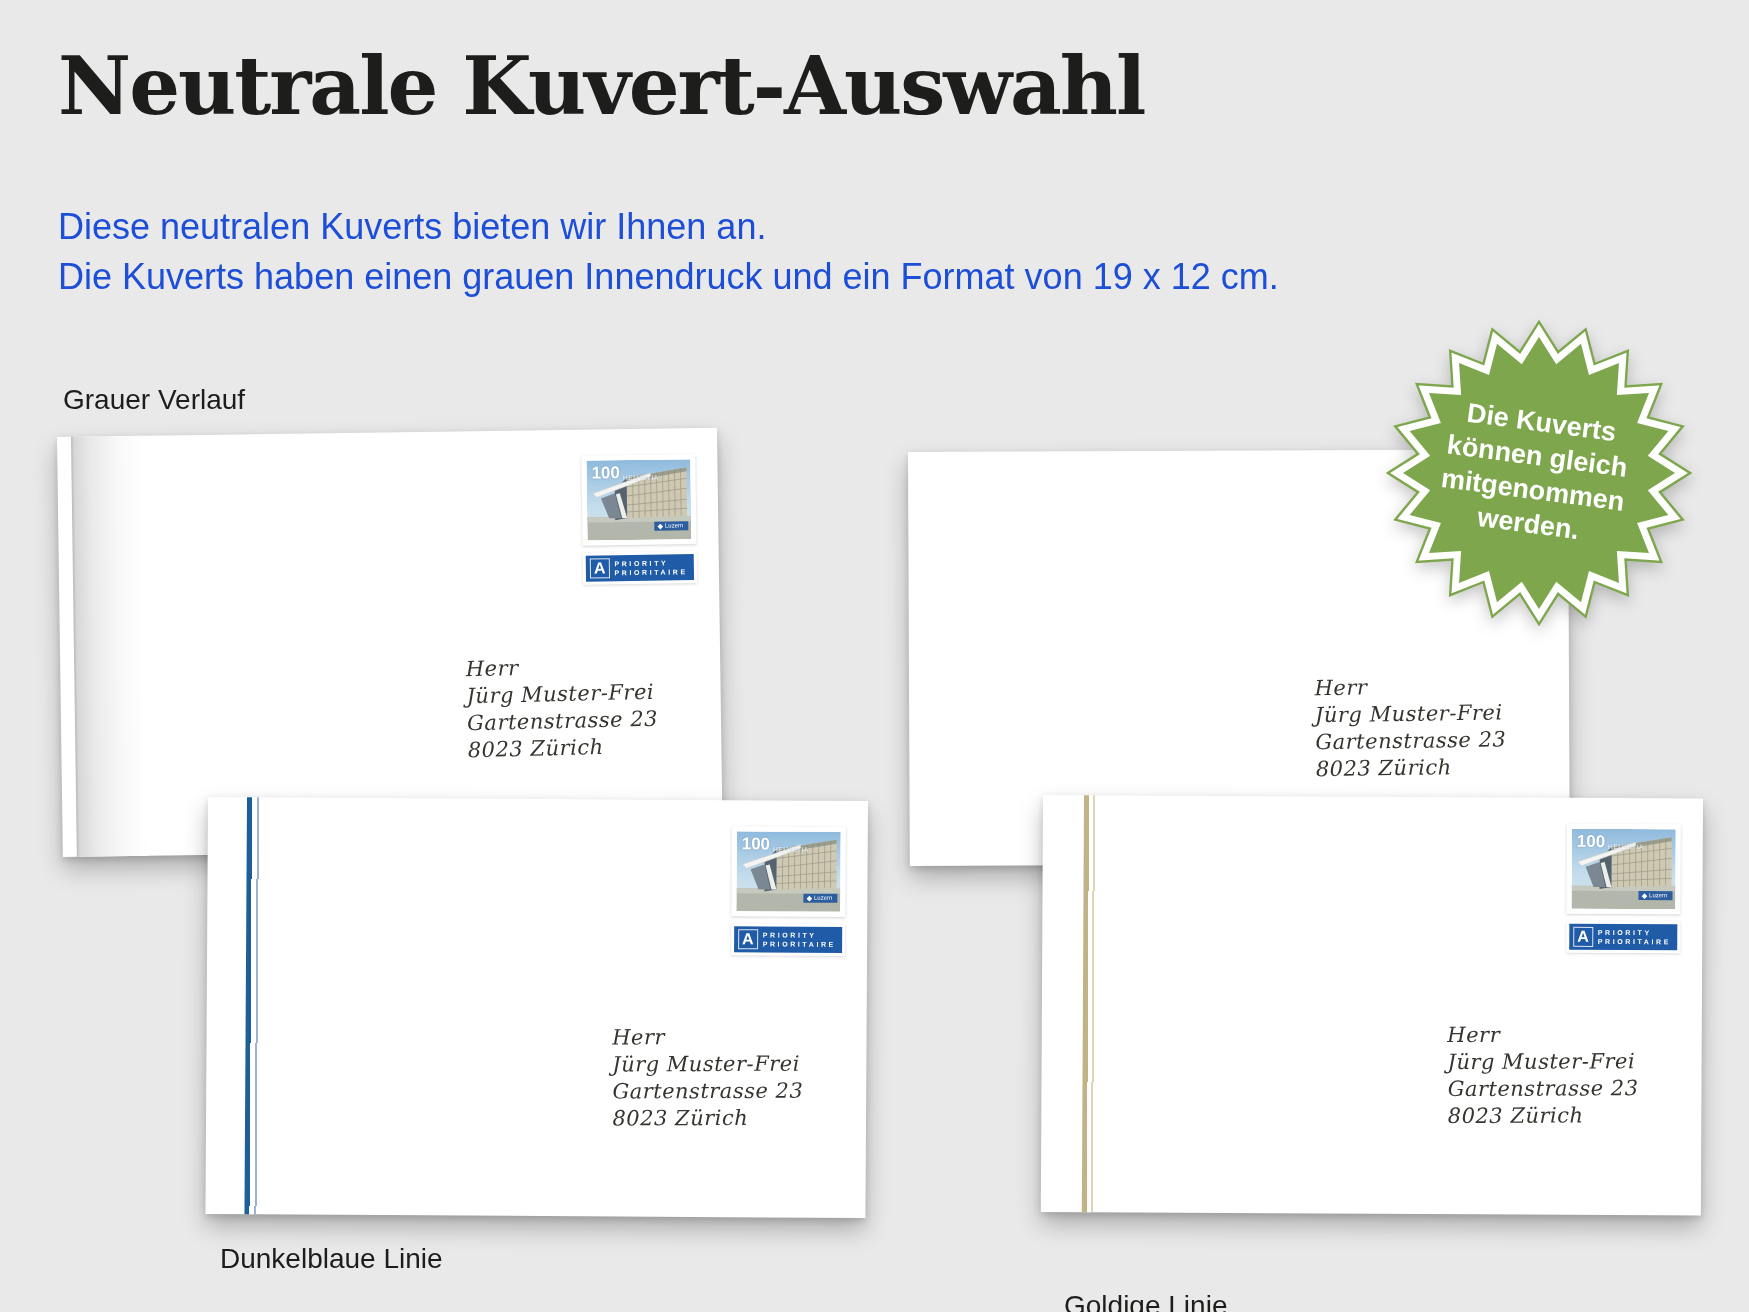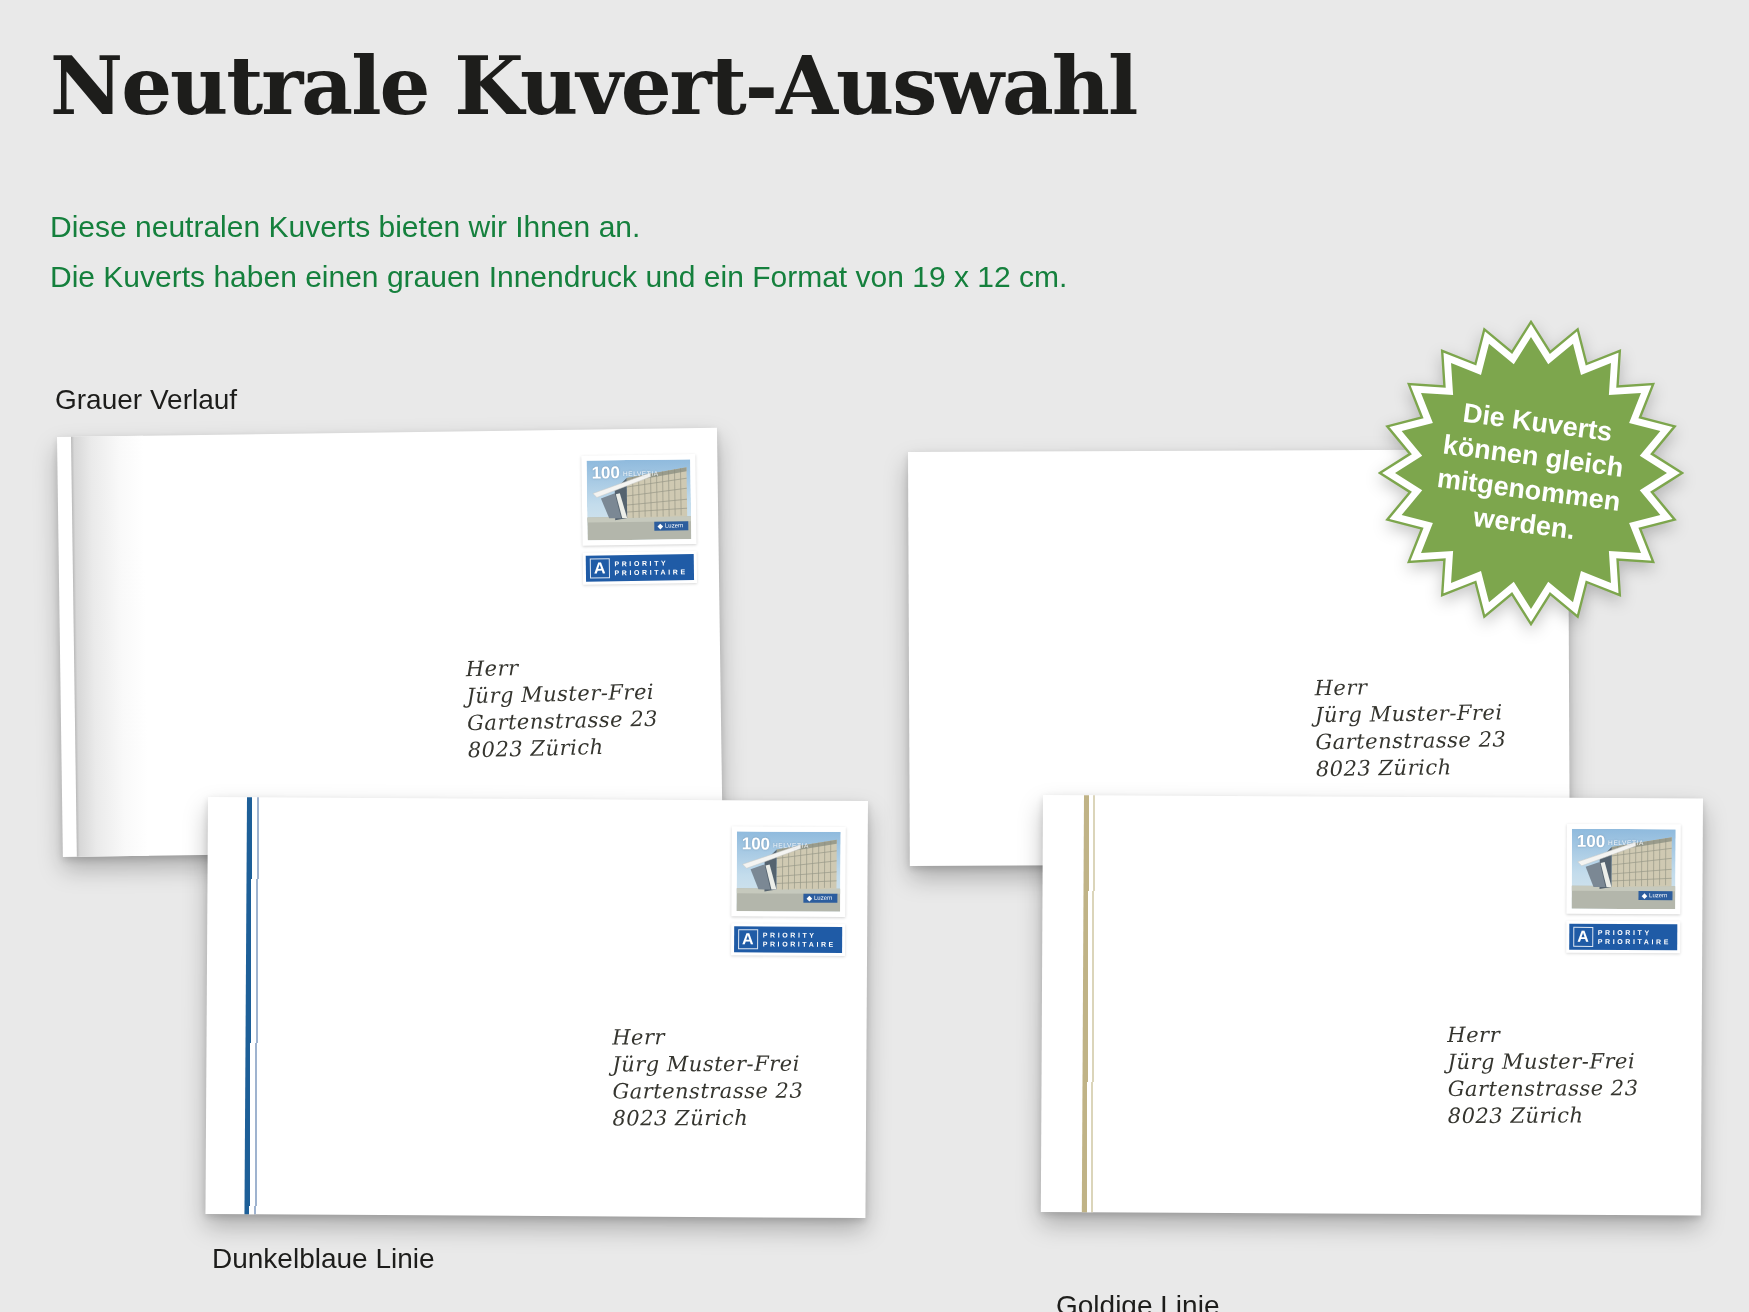--- a/index.html
+++ b/index.html
@@ -1,29 +1,29 @@
 <!DOCTYPE html>
 <html><head>
 <meta charset="utf-8">
 <style>
   html,body{margin:0;padding:0;}
   body{
     width:1749px;height:1312px;position:relative;overflow:hidden;
     background:#e9e9e9;color:#1d1d1b;
     font-family:"Liberation Sans",sans-serif;
   }
-  .abs{position:absolute;}
+  .abs{position:absolute;padding-left:8px;}
 
   
   .title{
     left:50px;top:40px;margin:0;
     font-family:"DejaVu Serif",serif;font-weight:700;
     font-size:80px;line-height:1.15;letter-spacing:-2px;color:#1d1d1b;
   }
-  .intro{left:50px;top:202px;font-size:30px;line-height:50px;color:#15803d;}
+  .intro{left:50px;top:202px;font-size:36px;line-height:50px;color:#1d4ed8;}
   .cat-label{font-size:28px;color:#1d1d1b;white-space:nowrap;}
   .lbl-grau{left:55px;top:384px;}
   .lbl-weiss{left:913px;top:384px;}
   .lbl-blau{left:212px;top:1243px;}
   .lbl-gold{left:1056px;top:1243px;margin-top:47px;}
 
   
   .envelope{
     position:absolute;background:#ffffff;
     box-shadow:0 12px 24px rgba(0,0,0,.26),0 3px 7px rgba(0,0,0,.14);
@@ -52,21 +52,21 @@
 
   
   .stampblock{position:absolute;right:22px;top:26px;width:114px;}
   .stamp{
     background:#ffffff;padding:5px;position:relative;
     box-shadow:0 1px 3px rgba(0,0,0,.18);
   }
   .stamp-img{position:relative;width:104px;height:80px;overflow:hidden;}
   .stamp-img svg{position:absolute;inset:0;display:block;}
   .stamp-denom{
-    position:absolute;left:5px;top:4px;display:flex;align-items:center;gap:3px;
+    position:absolute;left:5px;top:4px;display:flex;align-items:flex-end;gap:3px;
     color:#ffffff;text-shadow:0 0 2px rgba(90,120,150,.6);
   }
   .denom{font-size:17px;font-weight:bold;line-height:1;}
   .helvetia{font-size:6.5px;letter-spacing:.6px;margin-top:2px;opacity:.85;}
   .city-tag{
     position:absolute;right:3px;bottom:9px;height:9px;
     background:#2c5d9e;color:#ffffff;font-size:6px;line-height:9px;
     padding:0 5px 0 4px;display:flex;align-items:center;gap:3px;white-space:nowrap;
   }
   .city-glyph{width:4px;height:4px;background:#ffffff;display:inline-block;transform:rotate(45deg);}

